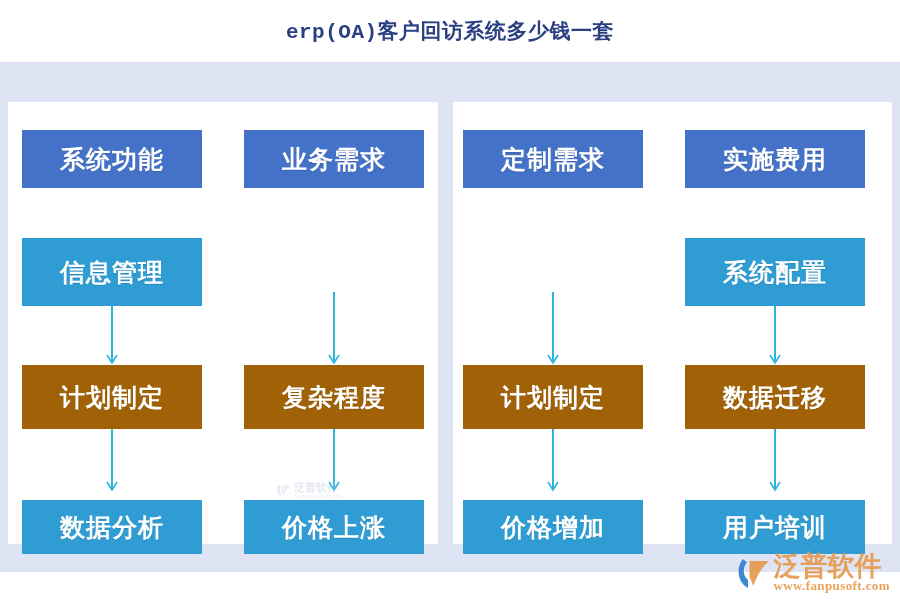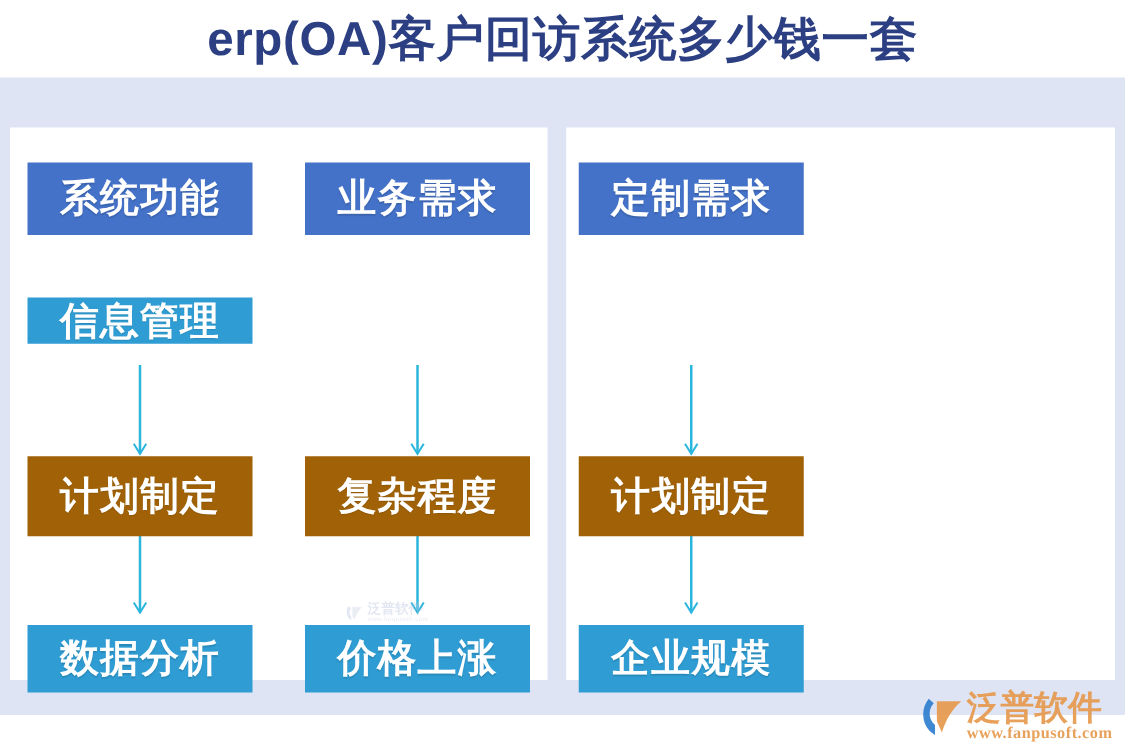--- a/index.html
+++ b/index.html
@@ -20,22 +20,22 @@
     position: absolute;
     left: 0; top: 0;
     width: 900px;
     height: 62px;
     display: flex;
     align-items: center;
     justify-content: center;
     background: #ffffff;
   }
   #page-title {
-    font-family: Liberation Sans, sans-serif;
-    font-size: 38px;
+    font-family: Liberation Mono, monospace;
+    font-size: 21px;
     font-weight: 700;
     color: #2b3f82;
     letter-spacing: 0.5px;
     white-space: nowrap;
   }
 
   
   #diagram-canvas {
     position: absolute;
     left: 0; top: 62px;
@@ -70,32 +70,32 @@
     position: absolute;
     left: 0;
     width: 180px;
     box-sizing: border-box;
     display: flex;
     align-items: center;
     justify-content: center;
     color: #ffffff;
     font-family: "Liberation Serif", "DejaVu Serif", serif;
     font-weight: 700;
-    font-size: 31px;
+    font-size: 25px;
     letter-spacing: 1px;
     white-space: nowrap;
     text-shadow: 0 1px 1px rgba(0,0,0,0.12);
     z-index: 3;
   }
   .node.head {
     height: 58px;
     top: 28px;
     background: #4472c8;
   }
-  .node.step-1 { height: 37px; top: 136px; background: #2f9dd4; }
+  .node.step-1 { height: 68px; top: 136px; background: #2f9dd4; }
   .node.step-2 { height: 64px; top: 263px; background: #a16207; }
   .node.step-3 { height: 54px; top: 398px; background: #2f9dd4; }
 
   
   .connector {
     position: absolute;
     left: 89px;
     width: 2px;
     background: #2ab6dd;
     z-index: 2;
@@ -241,23 +241,39 @@
         <svg class="arrowhead" viewBox="0 0 12 10">
           <path d="M1 1 L6 9 L11 1" fill="none" stroke="#2ab6dd" stroke-width="1.6"></path>
         </svg>
       </div>
       <div class="node step-2">计划制定</div>
       <div class="connector c2">
         <svg class="arrowhead" viewBox="0 0 12 10">
           <path d="M1 1 L6 9 L11 1" fill="none" stroke="#2ab6dd" stroke-width="1.6"></path>
         </svg>
       </div>
-      <div class="node step-3">企业规模</div>
-    </div>
-
+      <div class="node step-3">价格增加</div>
+    </div>
+
+    <div class="column" id="column-3">
+      <div class="node head">实施费用</div>
+      <div class="node step-1">系统配置</div>
+      <div class="connector c1">
+        <svg class="arrowhead" viewBox="0 0 12 10">
+          <path d="M1 1 L6 9 L11 1" fill="none" stroke="#2ab6dd" stroke-width="1.6"></path>
+        </svg>
+      </div>
+      <div class="node step-2">数据迁移</div>
+      <div class="connector c2">
+        <svg class="arrowhead" viewBox="0 0 12 10">
+          <path d="M1 1 L6 9 L11 1" fill="none" stroke="#2ab6dd" stroke-width="1.6"></path>
+        </svg>
+      </div>
+      <div class="node step-3">用户培训</div>
+    </div>
   </div>
 </div>
 
 <div id="bottom-strip"></div>
 
 <div id="brand-logo">
   <svg id="brand-mark" viewBox="0 0 36 34">
     <path d="M7 3 C0 11 1 26 12 32 L12 24 C6.5 19.5 6.5 11 11 6.5 Z" fill="#2f7fd0"></path>
     <path d="M13.5 5 L33 5 C26 11 20.5 20 17.5 30 L13.5 21 Z" fill="#e79a4e"></path>
   </svg>

